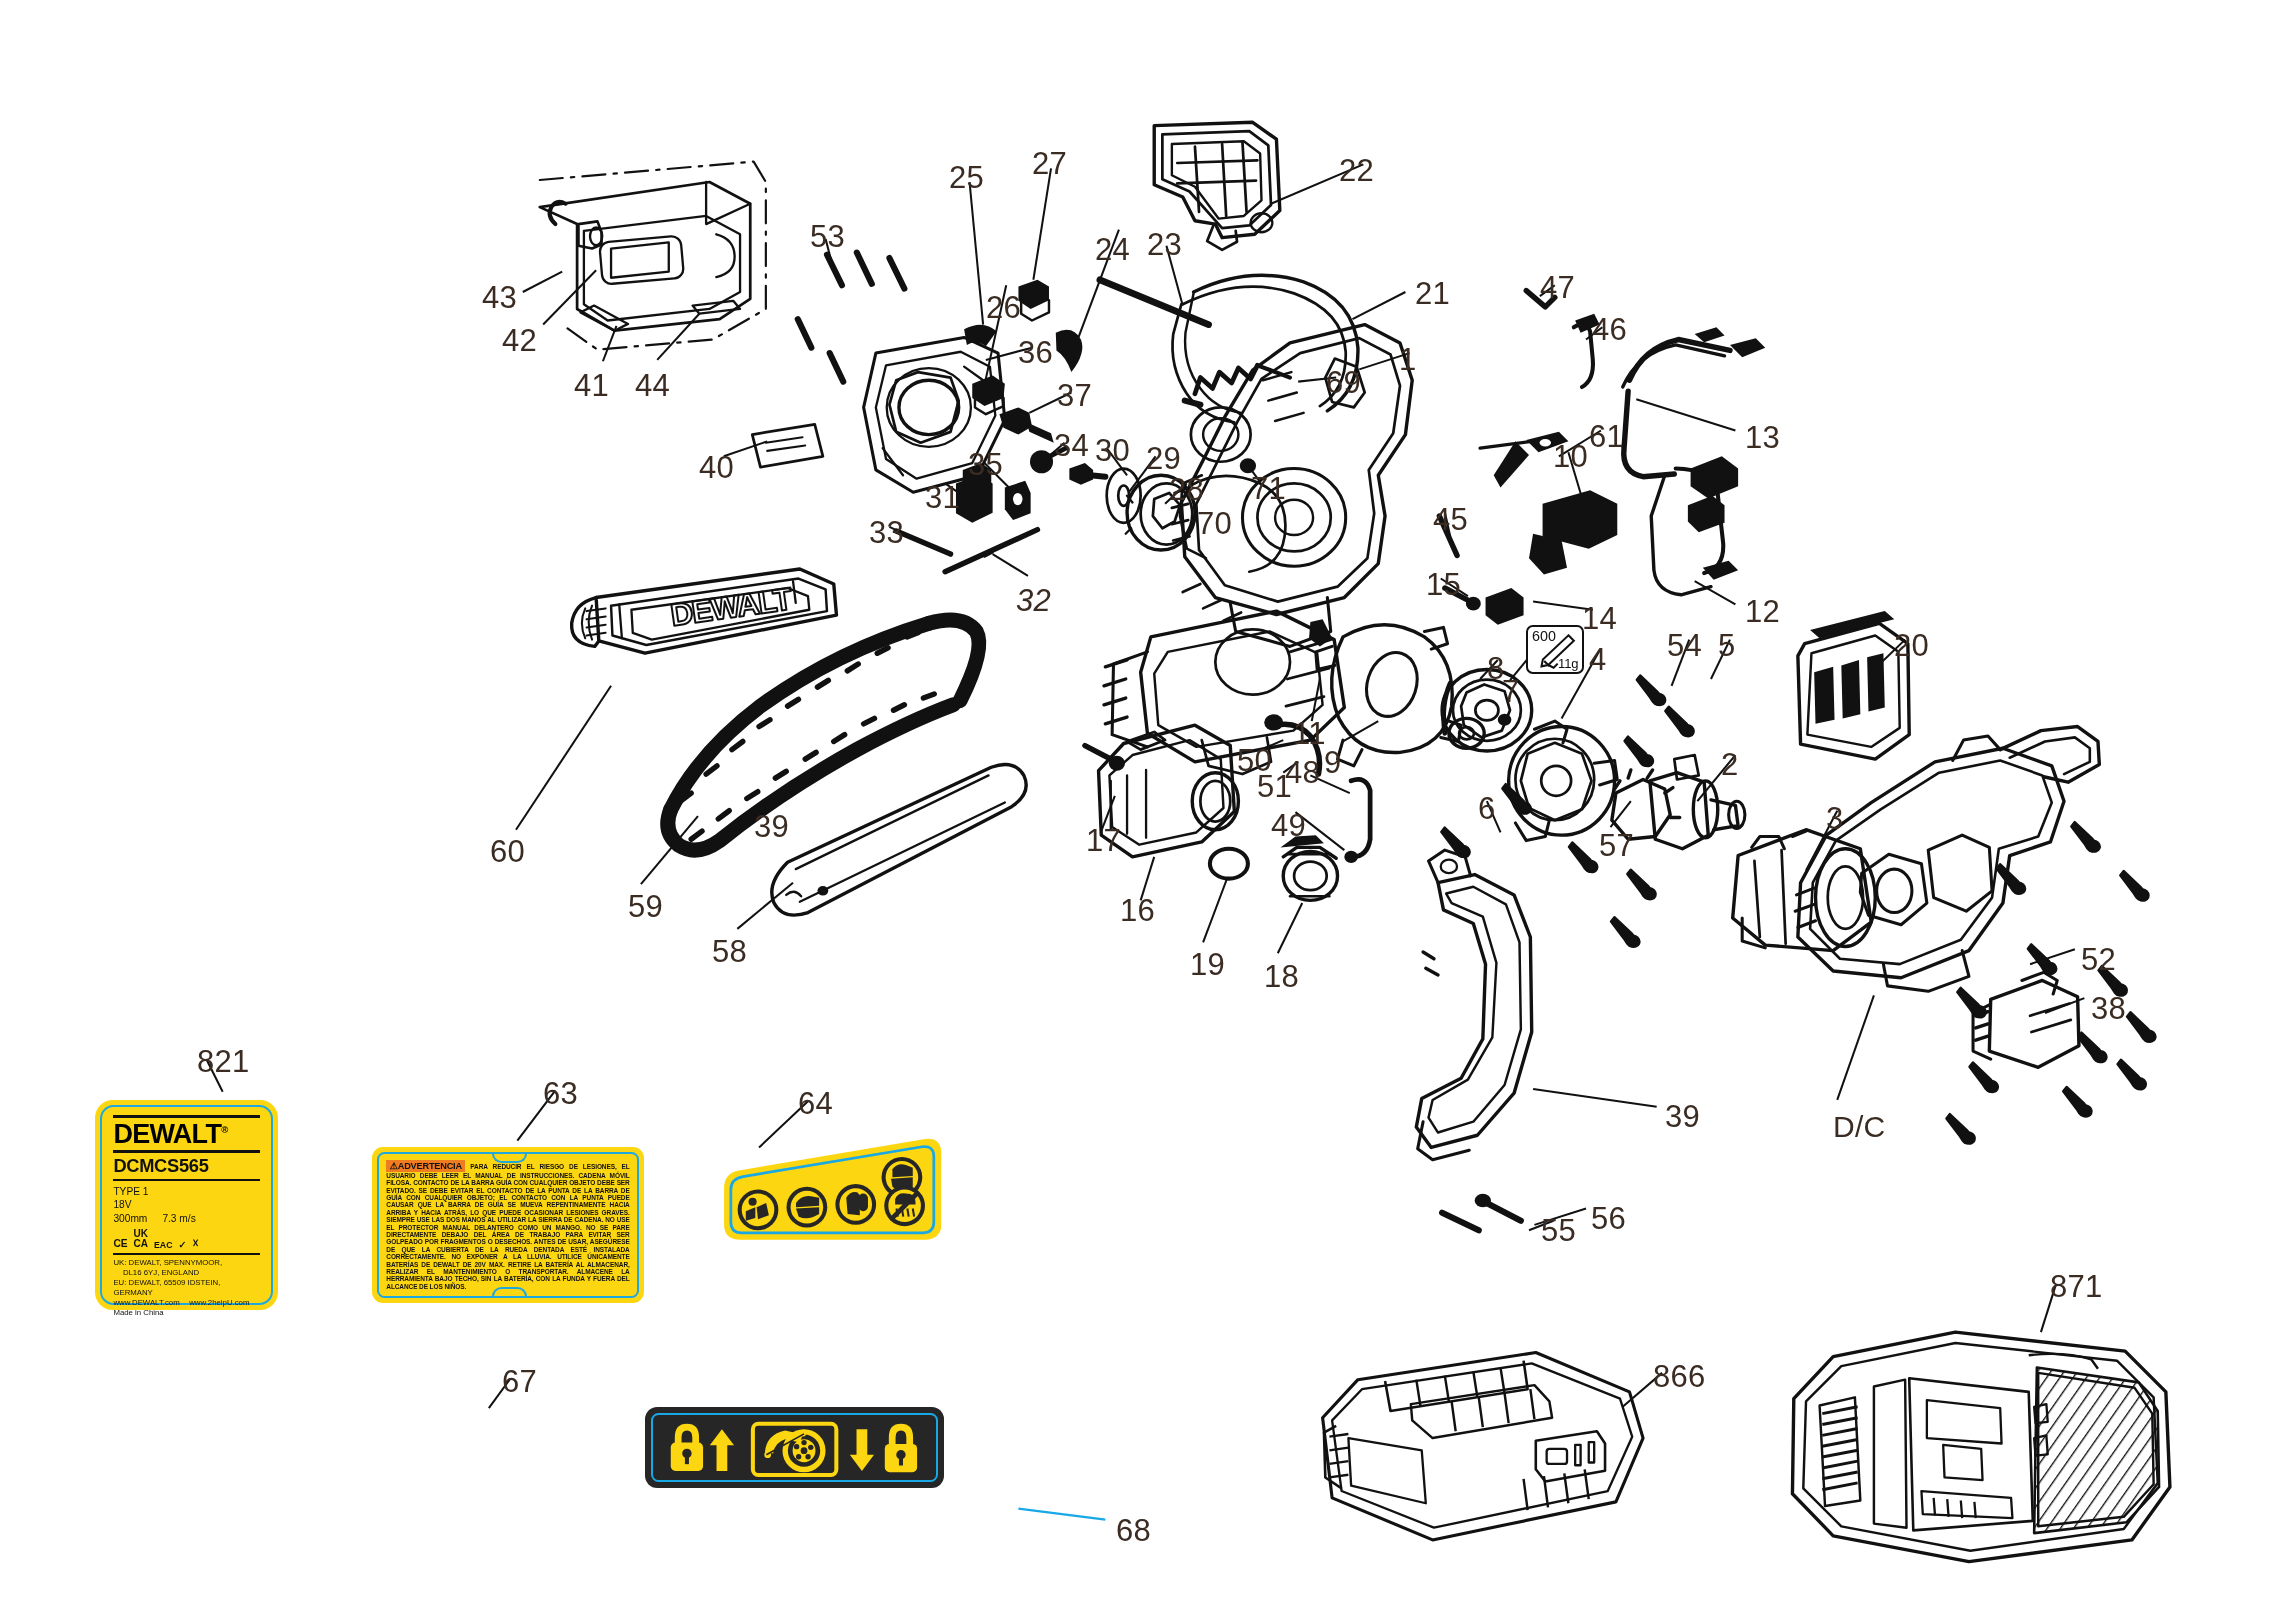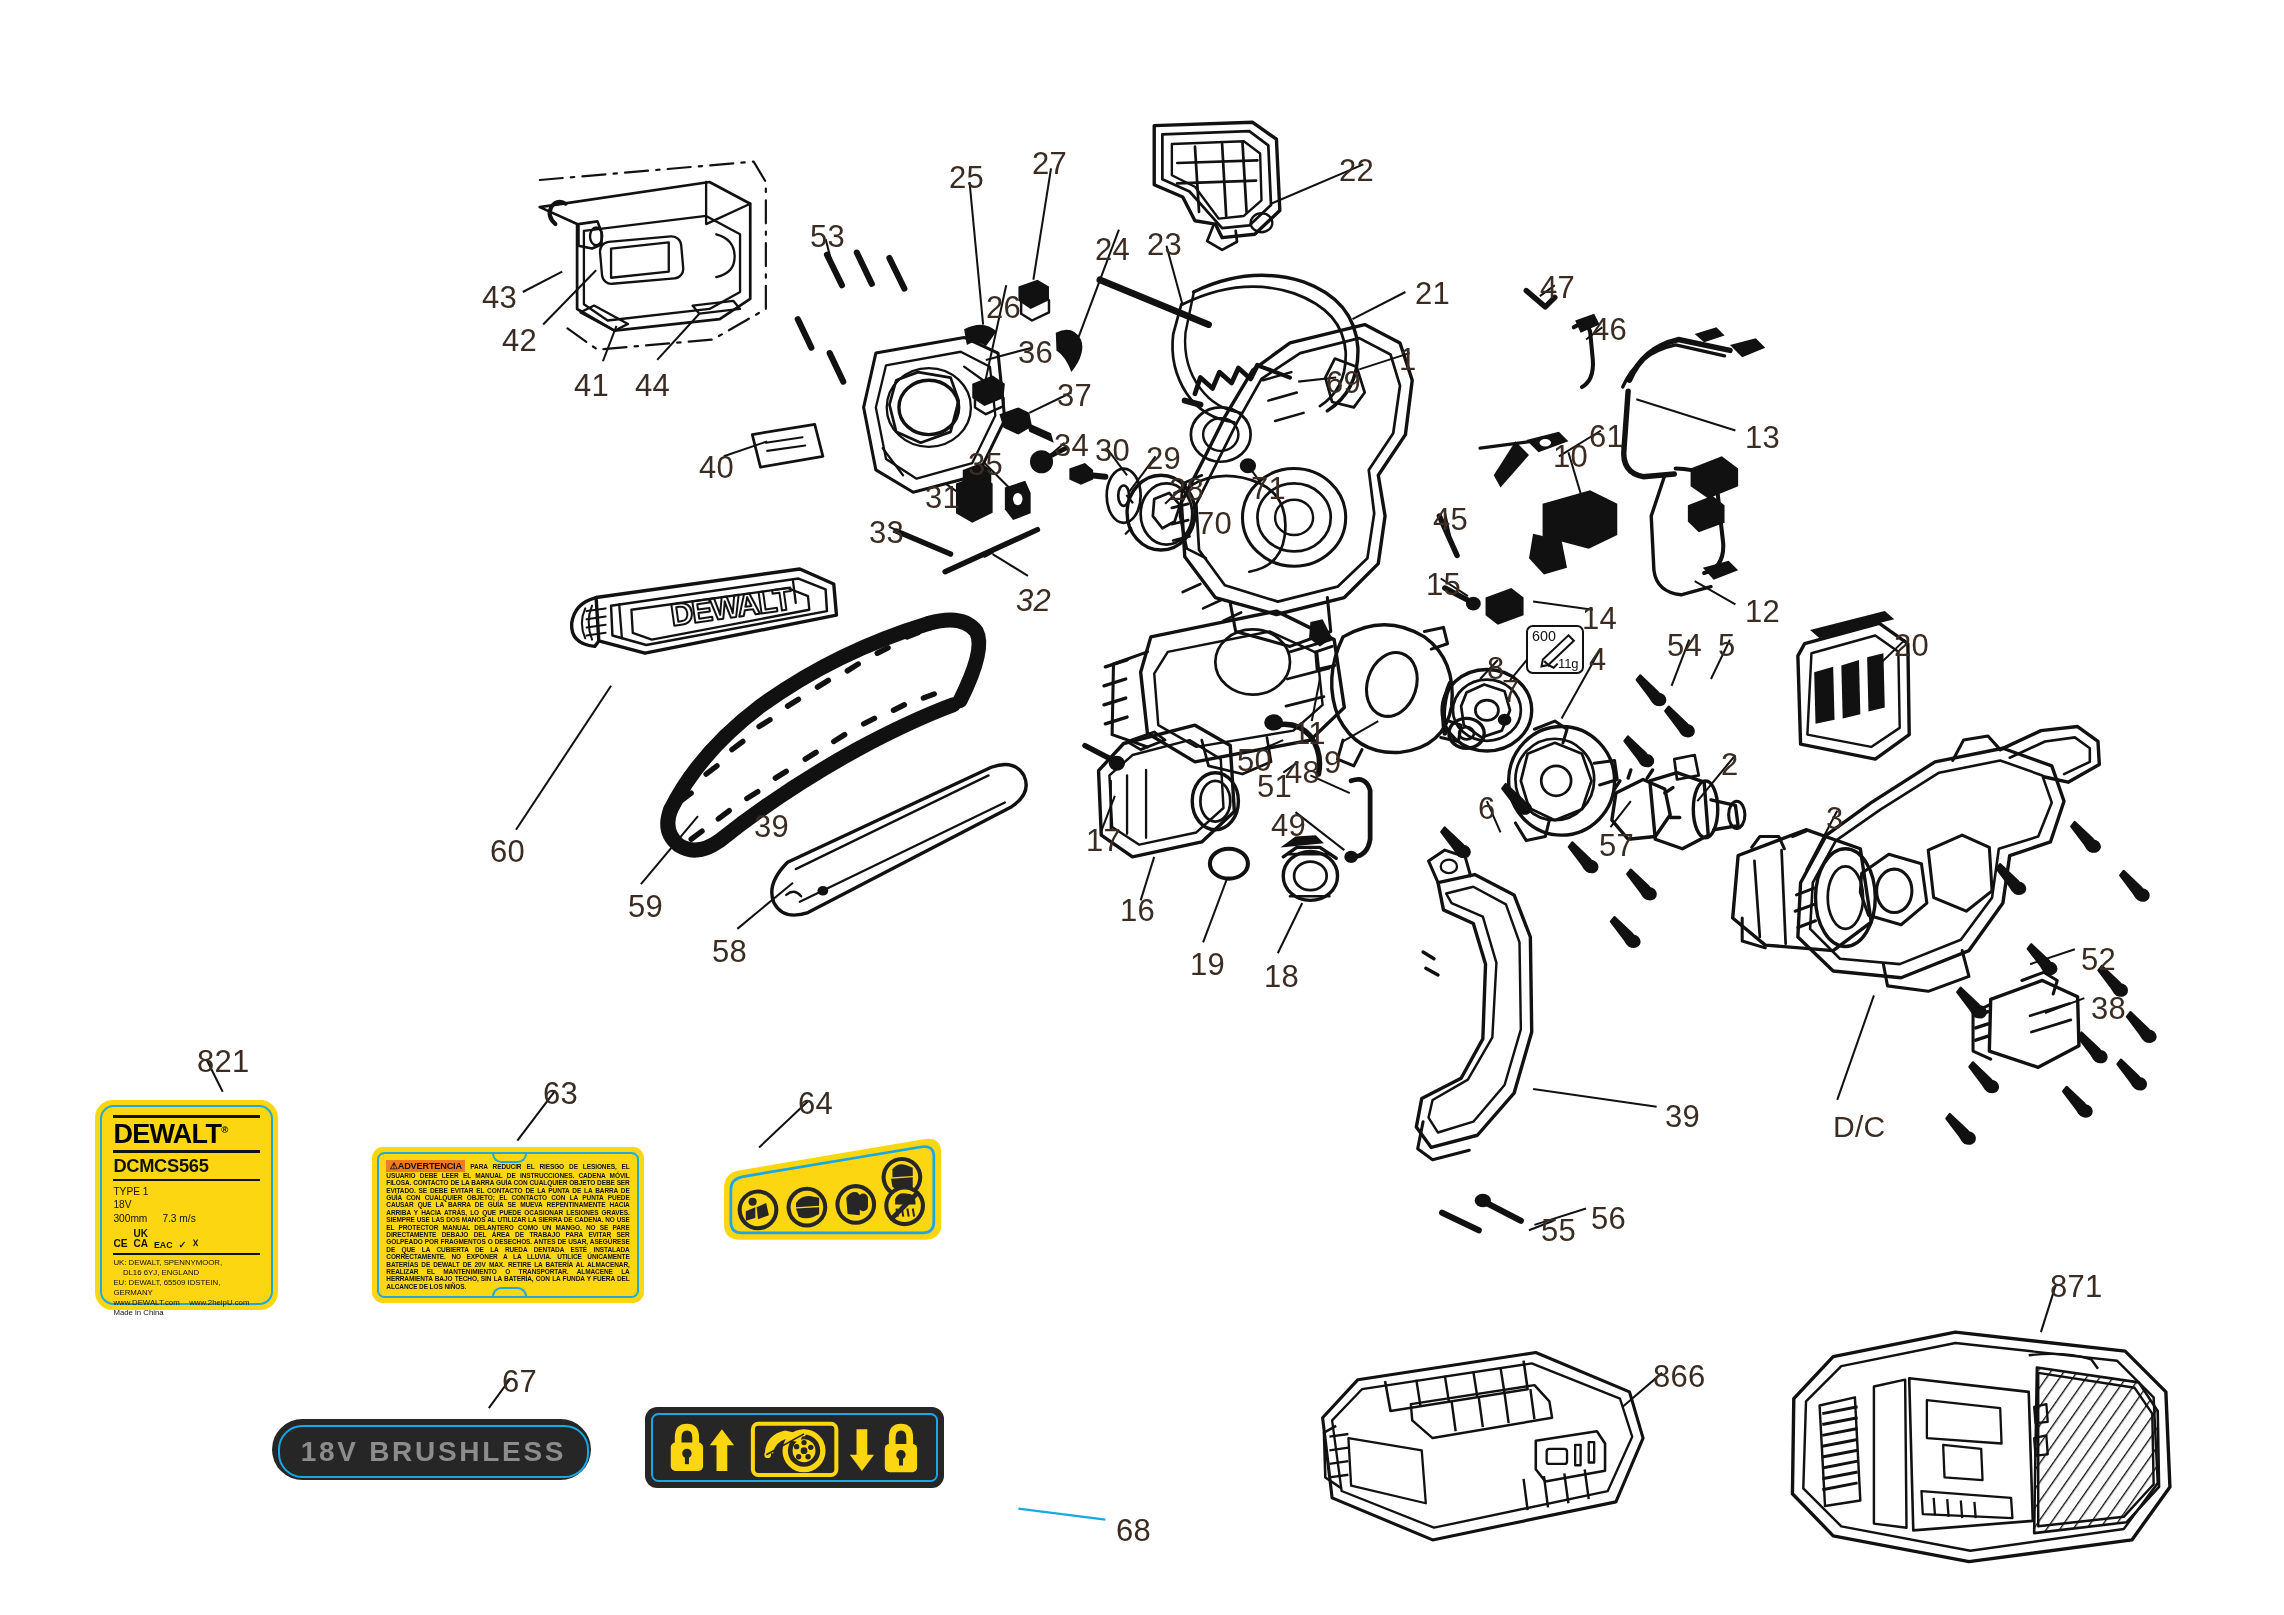--- a/index.html
+++ b/index.html
@@ -772,23 +772,20 @@
         <circle cx="272" cy="104" r="30" fill="#262626"></circle>
         <circle cx="272" cy="104" r="24" fill="#fcd610"></circle>
         <path d="M258,94 Q262,84 274,86 Q288,86 288,98 L288,102 L258,102 Z" fill="#262626"></path>
         <path d="M260,108 L262,120 M268,108 L270,120 M276,108 L278,120 M284,108 L286,120" stroke="#262626" stroke-width="3" fill="none"></path>
         <path d="M252,124 L292,84" stroke="#262626" stroke-width="7"></path>
       </g>
     </g>
   </svg>
 </div>
 
-<div class="sticker brushless" style="left:272px;top:1419px;">
-  <div class="brushless-inner">18V BRUSHLESS</div>
-</div>
 
 <div class="sticker tension" style="left:645px;top:1407px;">
   <div class="tension-inner">
     <svg width="272" height="62" viewBox="0 0 400 92">
       <g fill="#fcd610">
 
         <g>
           <path d="M22,30 Q22,10 40,10 Q58,10 58,30 L58,40 L48,40 L48,30 Q48,20 40,20 Q32,20 32,30 L32,40 L22,40 Z"></path>
           <rect x="16" y="38" width="48" height="42" rx="7"></rect>
           <circle cx="40" cy="54" r="7" fill="#262626"></circle>

